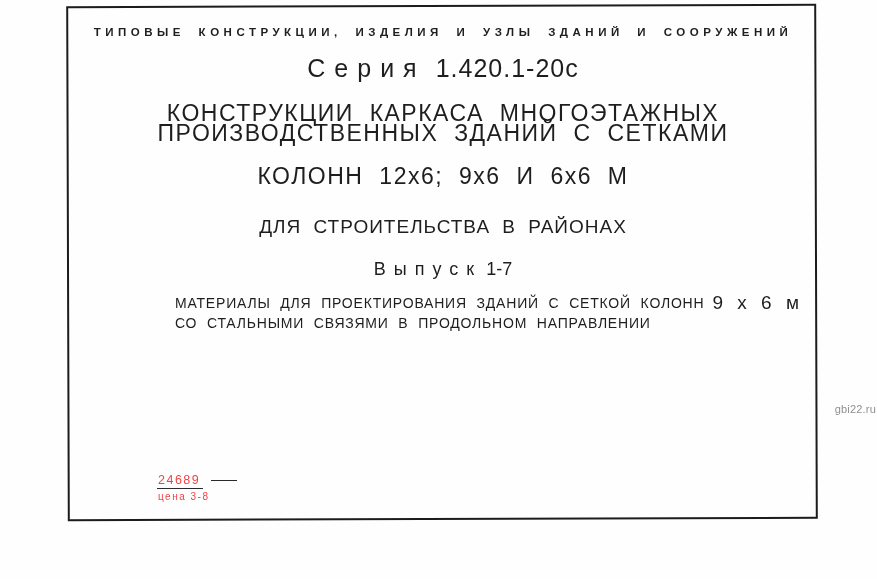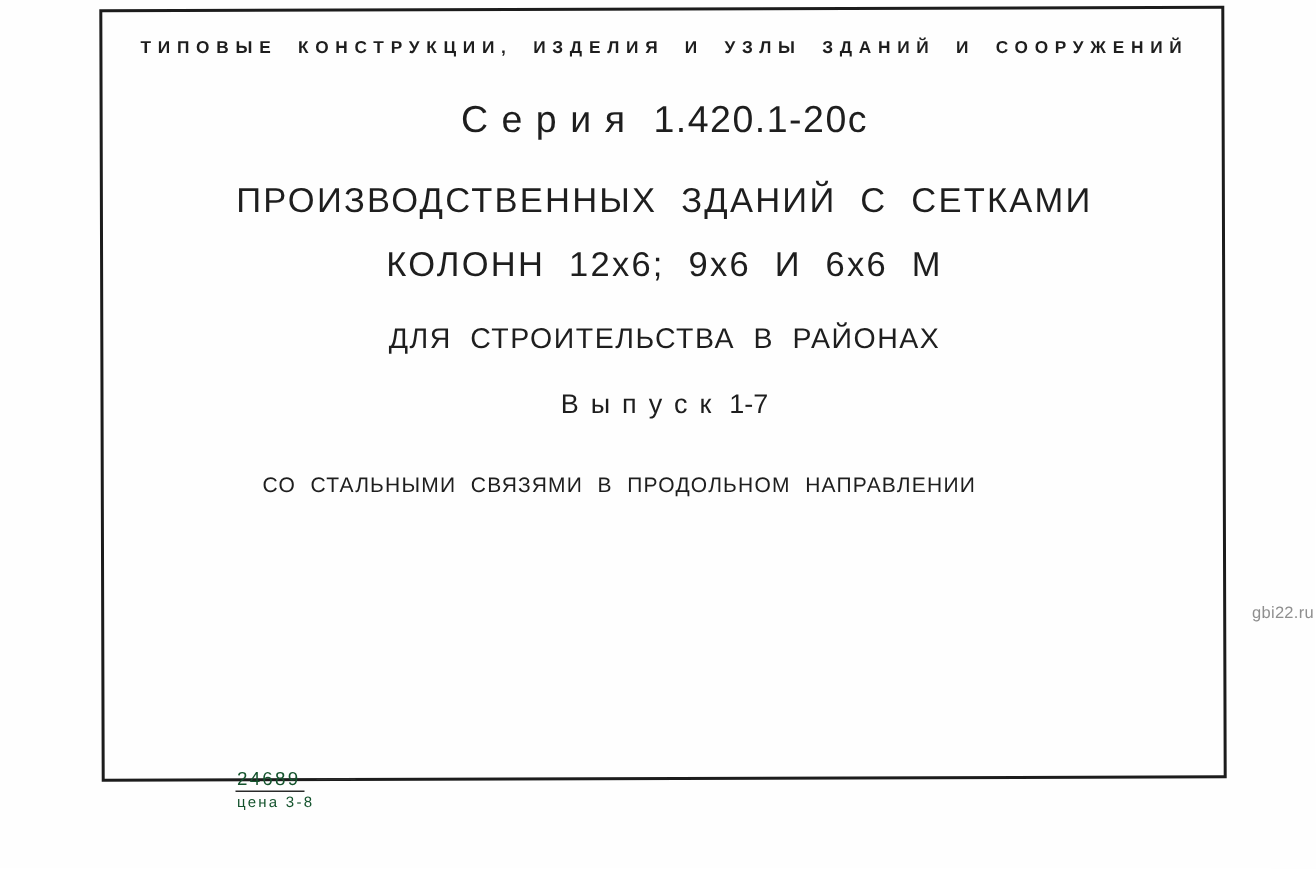--- a/index.html
+++ b/index.html
@@ -44,21 +44,21 @@
     white-space: nowrap;
     color: #1e1e1e;
   }
   .hdr {
     top: 26px;
     font-size: 11.5px;
     font-weight: 700;
     letter-spacing: 4.5px;
     word-spacing: 6px;
   }
-  .seriya { top: 66px; font-size: 25px; }
+  .seriya { top: 54px; font-size: 25px; }
   .seriya .sp-word { letter-spacing: 9px; margin-right: 10px; }
   .seriya .num { letter-spacing: 1px; }
   .title { font-size: 23px; letter-spacing: 1.5px; word-spacing: 8px; font-weight: 500; }
   .t1 { top: 100px; }
   .t2 { top: 120px; }
   .t3 { top: 163px; }
   .sub { font-size: 19px; letter-spacing: 1px; word-spacing: 6px; font-weight: 500; }
   .s1 { top: 216px; }
   .s2 { top: 230px; }
   .issue { top: 259px; font-size: 18px; }
@@ -80,22 +80,21 @@
   .desc .grid {
     font-size: 19px;
     letter-spacing: 2px;
     margin-left: 8px;
     vertical-align: -1px;
   }
   .imprint {
     position: absolute;
     left: 90px;
     top: 472px;
-    color: #14532d;
-    margin-top: 40px;
+    color: #ef4444;
   }
   .imprint .code-row { line-height: 13px; }
   .imprint .code {
     display: inline-block;
     font-size: 12.5px;
     letter-spacing: 1.5px;
     border-bottom: 1.5px solid #2a2a2a;
     padding: 0 3px 1px 1px;
   }
   .imprint .dash {
@@ -128,29 +127,33 @@
   <div class="frame"></div>
 
   <div class="textzone">
 
     <div class="line hdr">ТИПОВЫЕ КОНСТРУКЦИИ, ИЗДЕЛИЯ И УЗЛЫ ЗДАНИЙ И СООРУЖЕНИЙ</div>
 
     <div class="line seriya">
       <span class="sp-word">Серия</span><span class="num">1.420.1-20с</span>
     </div>
 
+    <div class="line title t1">КОНСТРУКЦИИ КАРКАСА МНОГОЭТАЖНЫХ</div>
     <div class="line title t2">ПРОИЗВОДСТВЕННЫХ ЗДАНИЙ С СЕТКАМИ</div>
     <div class="line title t3">КОЛОНН 12х6; 9х6 И 6х6 М</div>
 
     <div class="line sub s1">ДЛЯ СТРОИТЕЛЬСТВА В РАЙОНАХ</div>
 
     <div class="line issue">
       <span class="sp-word">Выпуск</span><span class="num">1-7</span>
     </div>
 
+    <div class="desc d1">
+      <span>МАТЕРИАЛЫ ДЛЯ ПРОЕКТИРОВАНИЯ ЗДАНИЙ С СЕТКОЙ КОЛОНН</span><span class="grid">9 х 6 м</span>
+    </div>
     <div class="desc d2">СО СТАЛЬНЫМИ СВЯЗЯМИ В ПРОДОЛЬНОМ НАПРАВЛЕНИИ</div>
 
     <div class="imprint">
       <div class="code-row">
         <span class="code">24689</span><span class="dash"></span>
       </div>
       <div class="price">цена 3-8</div>
     </div>
 
   </div>

